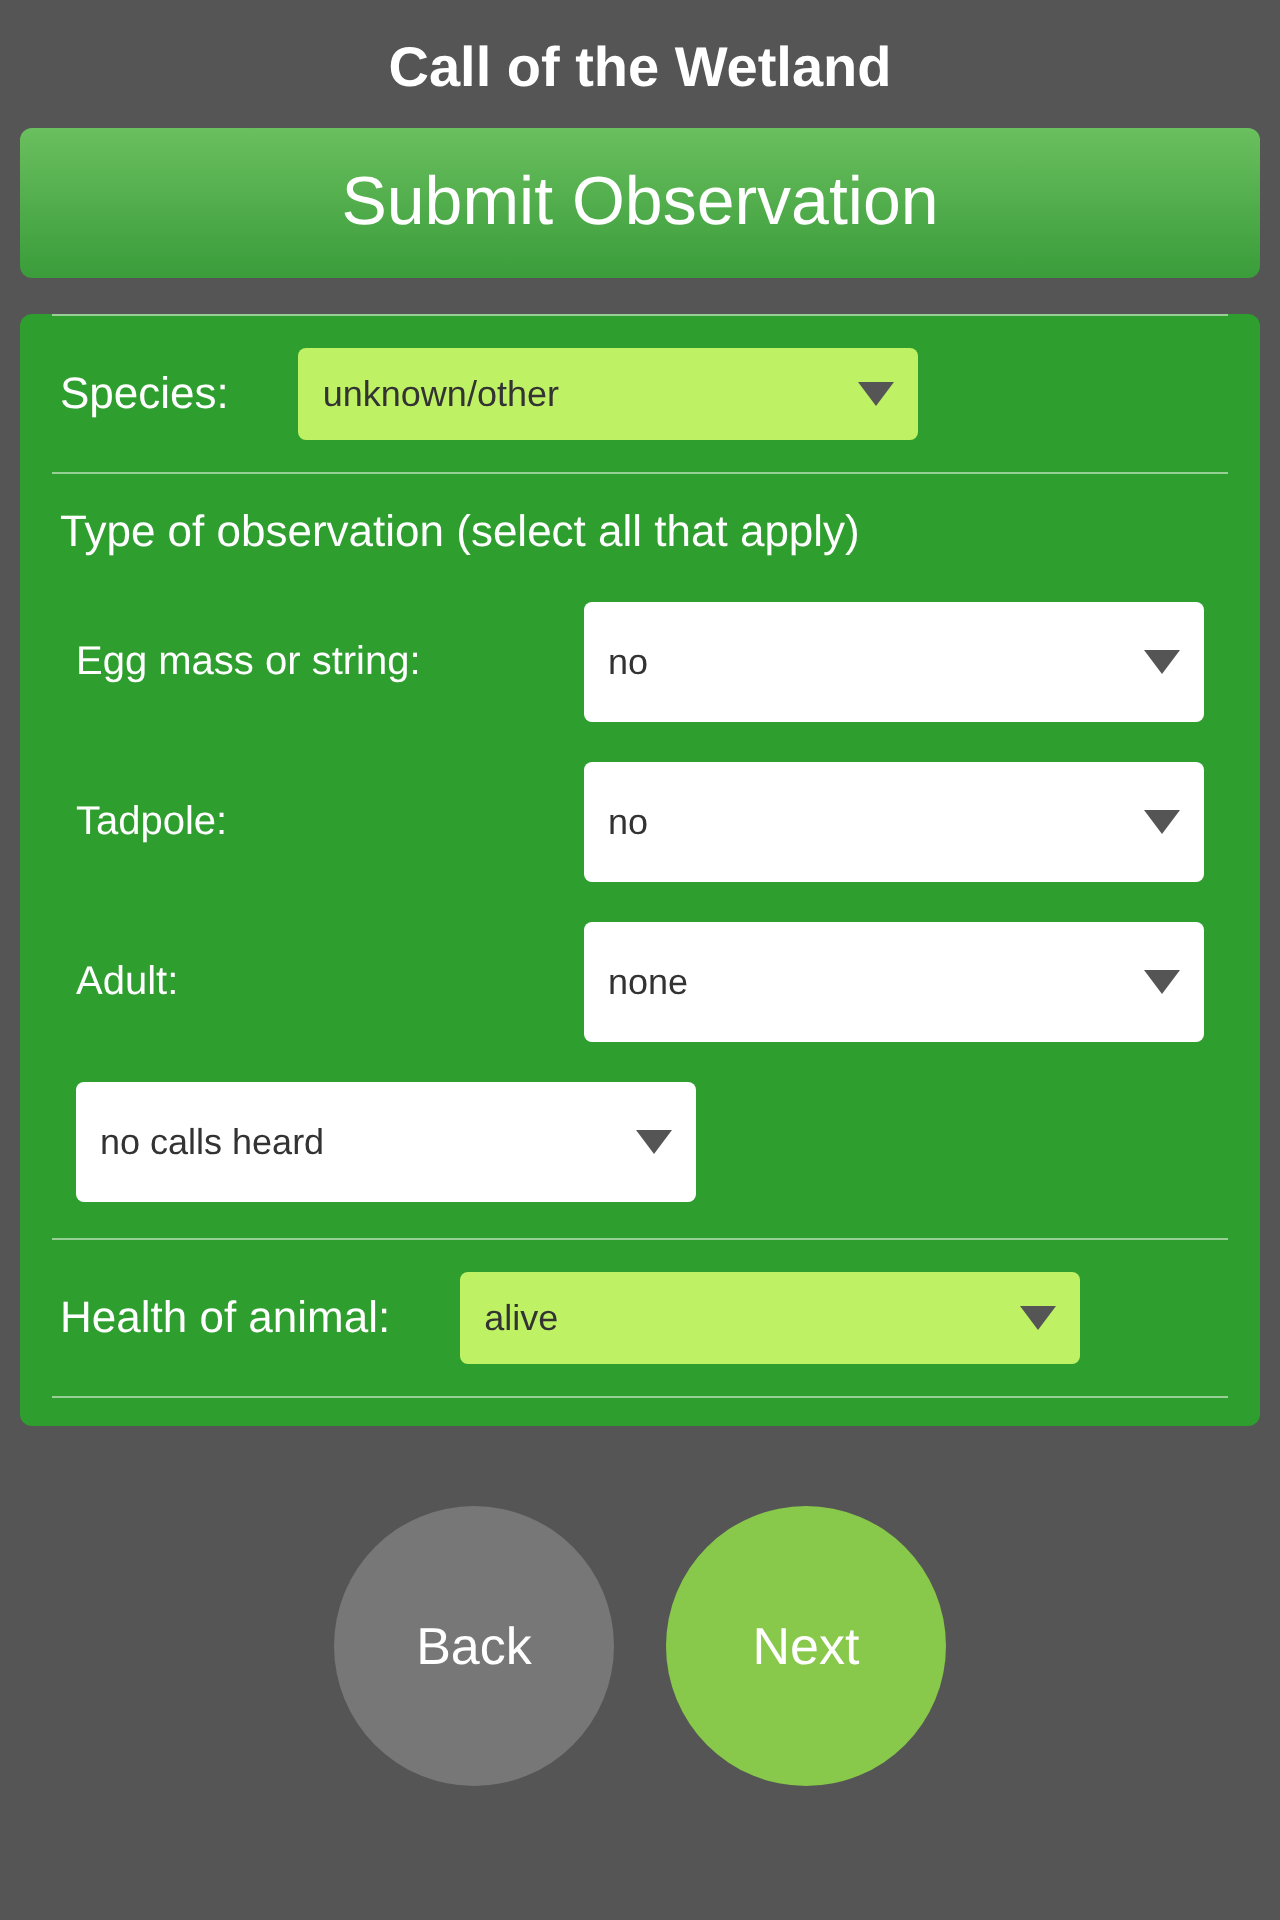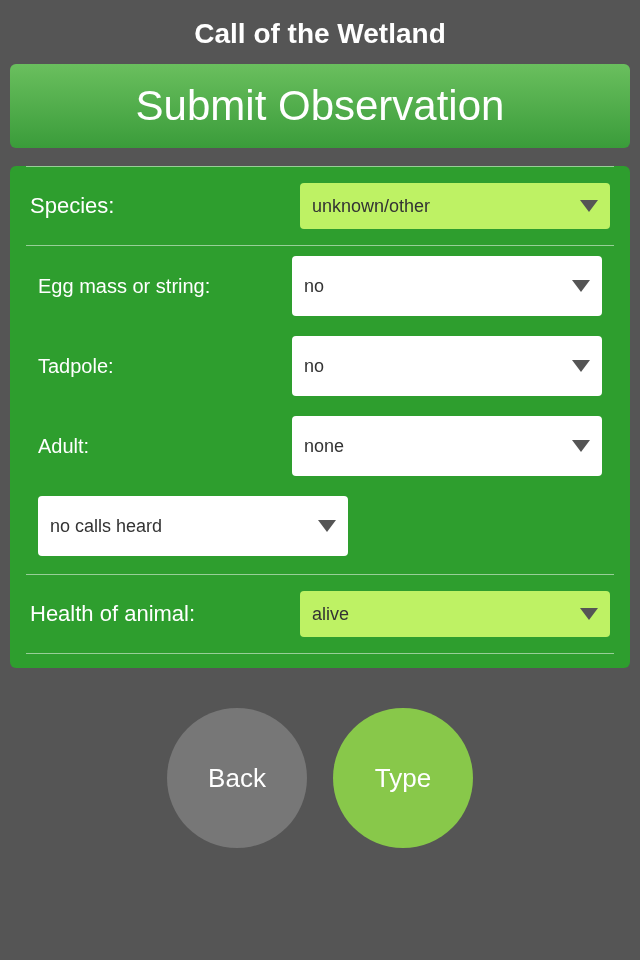--- a/index.html
+++ b/index.html
@@ -29,21 +29,21 @@
     #submit-banner {
       background: linear-gradient(to bottom, #6abf5e, #3a9c3a);
       padding: 18px 10px;
       text-align: center;
       margin: 0 10px;
       border-radius: 6px;
     }
 
     #submit-banner-text {
       color: #ffffff;
-      font-size: 42px;
+      font-size: 34px;
       font-weight: 300;
     }
 
     
     #form-area {
       background-color: #2e9e2e;
       margin: 18px 10px 0 10px;
       border-radius: 6px;
       padding: 0 0 14px;
     }
@@ -52,21 +52,21 @@
     .divider {
       border: none;
       border-top: 1px solid rgba(255,255,255,0.5);
       margin: 0 16px;
     }
 
     
     .form-row {
       display: flex;
       align-items: center;
-      justify-content: space-between;
+      justify-content: flex-start;
       padding: 16px 20px;
       gap: 35px;
     }
 
     .form-label {
       color: #ffffff;
       font-size: 22px;
     }
 
     .select-wrapper {
@@ -187,20 +187,23 @@
   <div class="form-row">
     <span class="form-label">Species:</span>
     <div class="select-wrapper">
       <span class="select-value">unknown/other</span>
       <div class="chevron-down"></div>
     </div>
   </div>
 
   <hr class="divider">
 
+  <div id="obs-type-header">
+    <span id="obs-type-label">Type of observation (select all that apply)</span>
+  </div>
 
   <div class="sub-row">
     <span class="sub-label">Egg mass or string:</span>
     <div class="select-wrapper-small">
       <span class="select-value">no</span>
       <div class="chevron-down"></div>
     </div>
   </div>
 
   <div class="sub-row">
@@ -238,15 +241,15 @@
 
   <hr class="divider">
 
 </div>
 
 <div id="buttons-area">
   <button class="btn-circle" id="back-btn">
     <span class="btn-label">Back</span>
   </button>
   <button class="btn-circle" id="next-btn">
-    <span class="btn-label">Type</span>
+    <span class="btn-label">Next</span>
   </button>
 </div>
 
 </body></html>

